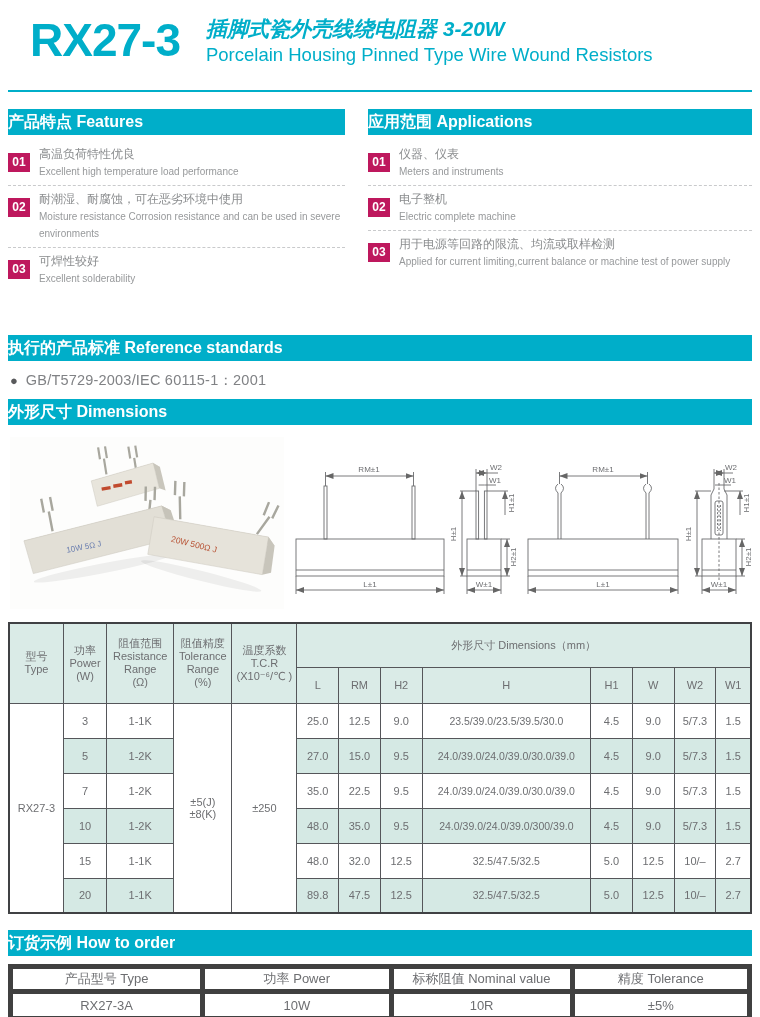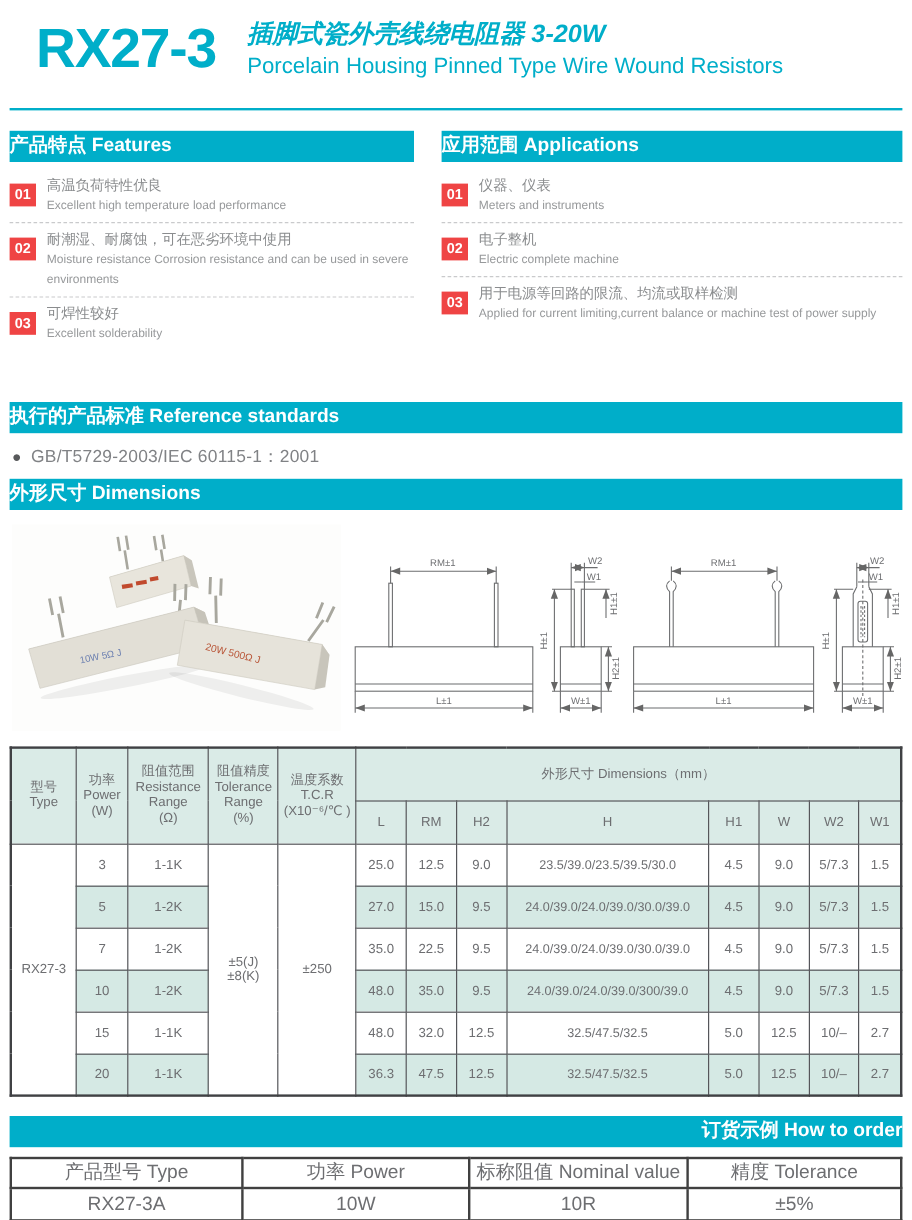--- a/index.html
+++ b/index.html
@@ -23,21 +23,21 @@
   .bar { background:#00aec9; color:#fff; font-size:16px; font-weight:bold;
          height:26px; line-height:26px; }
 
   
   .cols { display:flex; gap:23px; margin-top:17px; min-height:166px; }
   .col-l { width:337px; }
   .col-r { flex:1; }
   .items { margin-top:11px; }
   .item { display:flex; border-bottom:1px dashed #c9cacc; padding-bottom:5px; margin-bottom:5px; }
   .item:last-child { border-bottom:none; }
-  .badge { flex:0 0 22px; height:19px; background:#ef4444; color:#fff; font-size:12px;
+  .badge { flex:0 0 22px; height:19px; background:#be185d; color:#fff; font-size:12px;
            font-weight:bold; text-align:center; line-height:19px; margin-top:7px; }
   .itxt { margin-left:9px; }
   .izh { font-size:12px; color:#8a8c8e; line-height:17px; }
   .ien { font-size:10px; color:#97999b; line-height:17px; }
 
   
   .std-bar { margin-top:38px; }
   .std-line { display:flex; align-items:center; margin:9px 0 9px 2px; height:20px; }
   .std-dot { font-size:13px; color:#58595b; margin-right:8px; }
   .std-txt { font-size:14.5px; color:#808285; letter-spacing:0.2px;text-align:right; }
@@ -57,24 +57,24 @@
   table.spec { border:2px solid #404144; }
   table.spec thead th { background:#daebe7; line-height:13px; }
   table.spec thead tr.h1 th { height:44px; }
   table.spec thead tr.h2 th { height:36px; }
   table.spec tbody td { height:35px; background:#fff; }
   table.spec tbody td.sh { background:#d5e9e4; }
   table.spec td.hcol { font-size:10.5px; }
   .pre { white-space:pre-line; }
 
   
-  .ord-bar { margin-top:16px;text-align:right; }
+  .ord-bar { margin-top:16px; }
   table.ord { width:100%; border-collapse:collapse; table-layout:fixed; margin-top:8px; border:1.5px solid #404144; }
-  table.ord th, table.ord td { border:2px solid #404040; text-align:center; font-weight:normal;
-    font-size:16px; color:#6d6e71; }
+  table.ord th, table.ord td { border:5px solid #404040; text-align:center; font-weight:normal;
+    font-size:13px; color:#6d6e71; }
   table.ord th { height:25px; }
   table.ord td { height:27px; }
 </style>
 </head>
 <body>
 
 <div class="page">
 
   <div class="hdr">
     <div class="model">RX27-3</div>
@@ -416,21 +416,21 @@
         <td>12.5</td>
         <td class="hcol">32.5/47.5/32.5</td>
         <td>5.0</td>
         <td>12.5</td>
         <td>10/–</td>
         <td>2.7</td>
       </tr>
       <tr>
         <td class="sh">20</td>
         <td class="sh">1-1K</td>
-        <td class="sh">36.3</td>
+        <td class="sh">89.8</td>
         <td class="sh">47.5</td>
         <td class="sh">12.5</td>
         <td class="sh hcol">32.5/47.5/32.5</td>
         <td class="sh">5.0</td>
         <td class="sh">12.5</td>
         <td class="sh">10/–</td>
         <td class="sh">2.7</td>
       </tr>
     </tbody>
   </table>

